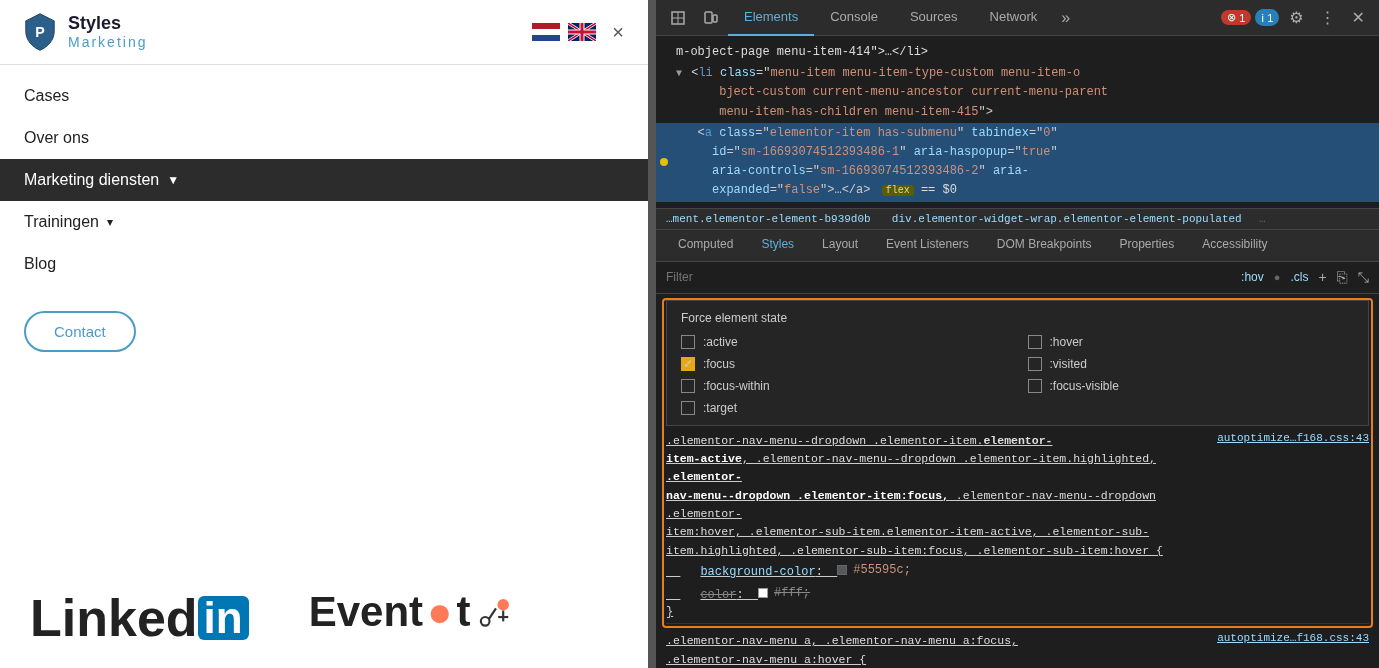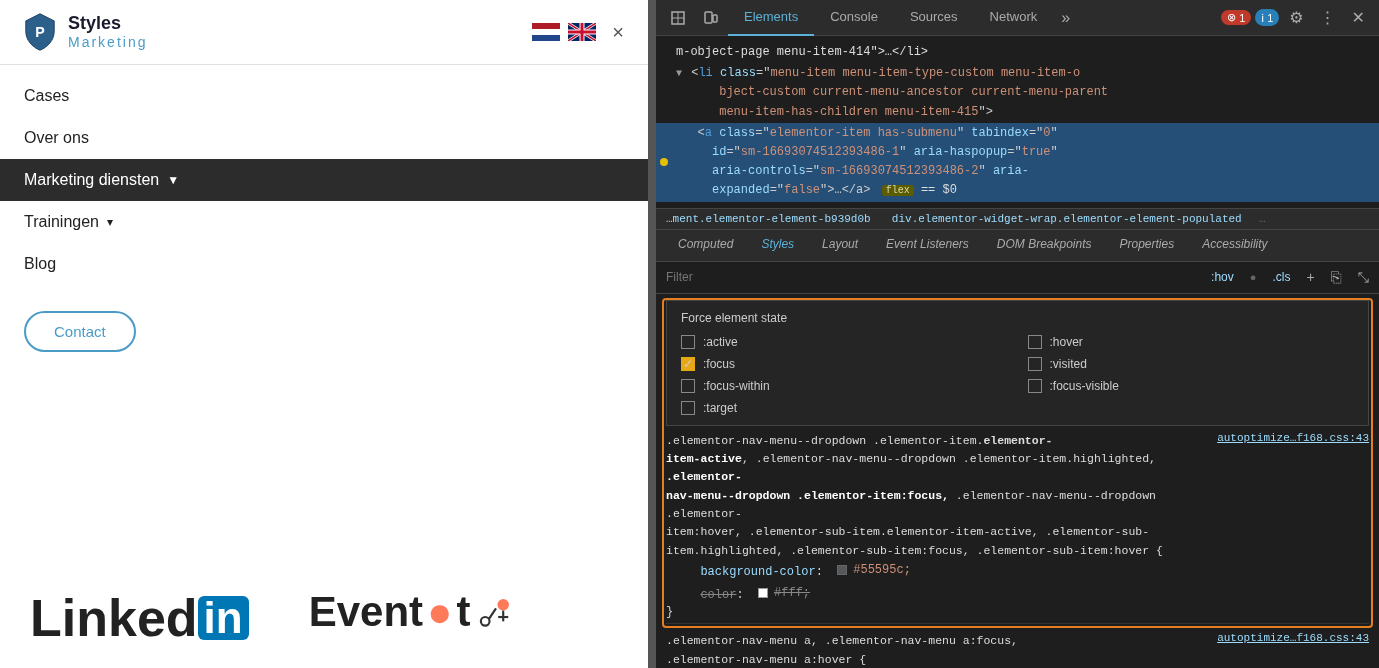--- a/index.html
+++ b/index.html
@@ -311,35 +311,34 @@
     }
     .st-tab {
       padding: 0 14px;
       height: 44px;
       display: flex;
       align-items: center;
       color: #aaa;
       cursor: pointer;
       font-size: 12px;
       border-bottom: 2px solid transparent;
-      font-style: italic;
     }
     .st-tab.active {
       color: #5db0d7;
       border-bottom: 2px solid #5db0d7;
     }
 
     
     .filter-bar {
       display: flex;
       align-items: center;
       background: #1e1e1e;
       border-bottom: 1px solid #444;
       padding: 4px 10px;
-      gap: 16px;
+      gap: 10px;
       height: 32px;
     }
     .filter-input {
       flex: 1;
       background: transparent;
       border: none;
       color: #ccc;
       font-size: 12px;
       outline: none;
     }
@@ -429,20 +428,21 @@
       border: 1px solid #666;
       vertical-align: middle;
       margin-right: 2px;
     }
     .css-strikethrough { text-decoration: line-through; color: #888; }
     .rule-line { line-height: 1.7; }
     .rule-block {
       margin: 4px 0;
       padding-bottom: 4px;
       border-bottom: 1px solid #333;
+      text-decoration: underline;
     }
     .selector-row {
       display: flex;
       justify-content: space-between;
       align-items: flex-start;
     }
     .selector-text {
       color: #ddd;
       font-size: 11.5px;
       line-height: 1.6;

